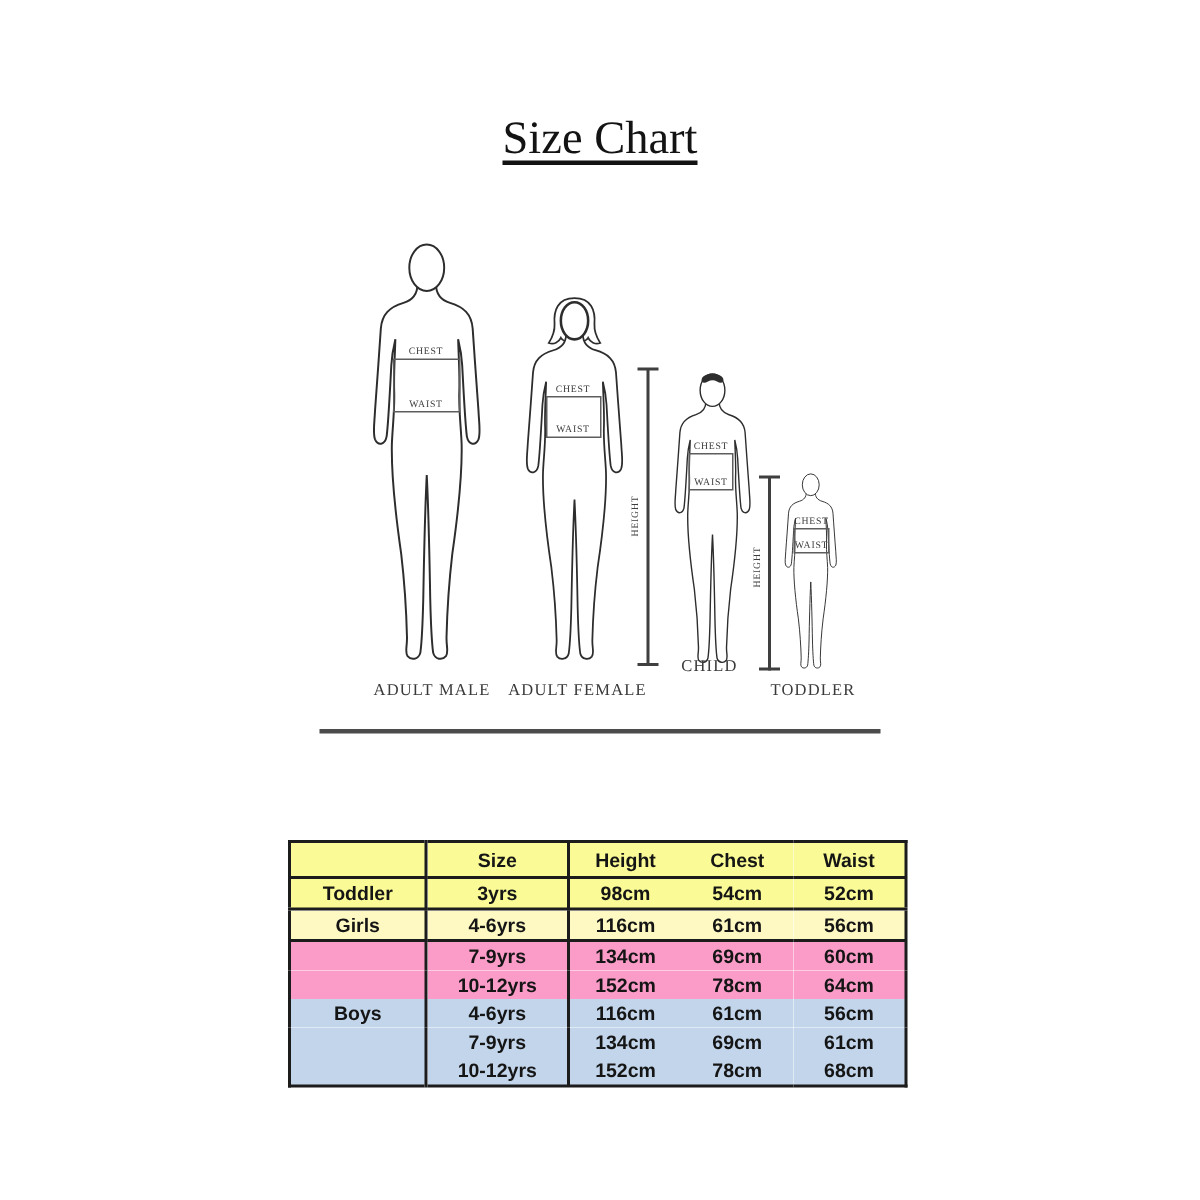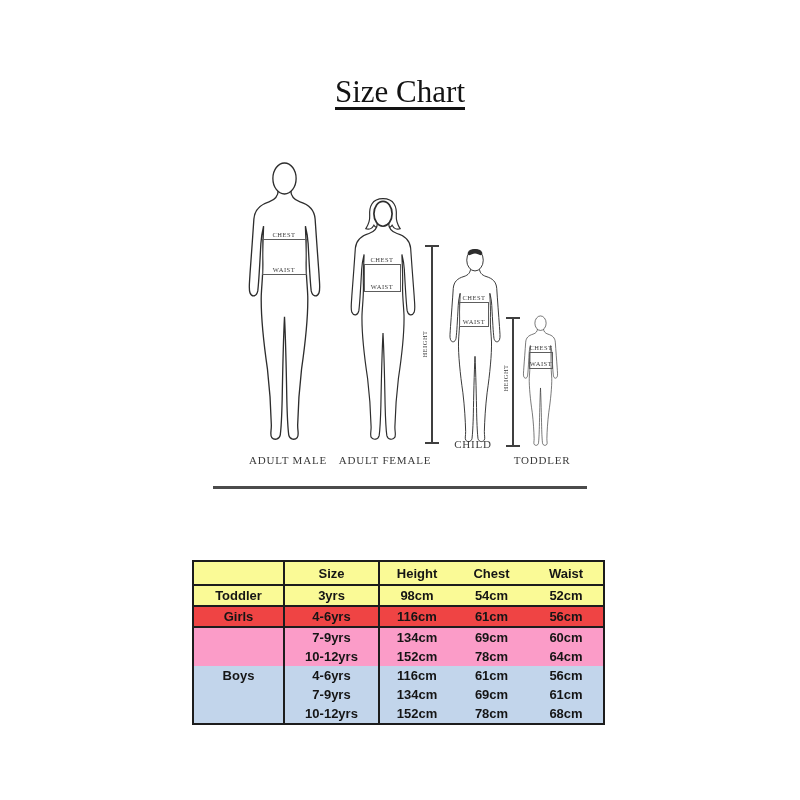--- a/index.html
+++ b/index.html
@@ -122,21 +122,21 @@
       <th>Chest</th>
       <th>Waist</th>
     </tr>
     <tr class="hline" style="background-color: rgb(250, 250, 150);">
       <td>Toddler</td>
       <td>3yrs</td>
       <td>98cm</td>
       <td>54cm</td>
       <td>52cm</td>
     </tr>
-    <tr class="hline" style="background-color: #ef4444;">
+    <tr class="hline" style="background-color: #fef9c3;">
       <td>Girls</td>
       <td>4-6yrs</td>
       <td>116cm</td>
       <td>61cm</td>
       <td>56cm</td>
     </tr>
     <tr style="background-color: rgb(251, 156, 200);">
       <td></td>
       <td>7-9yrs</td>
       <td>134cm</td>

